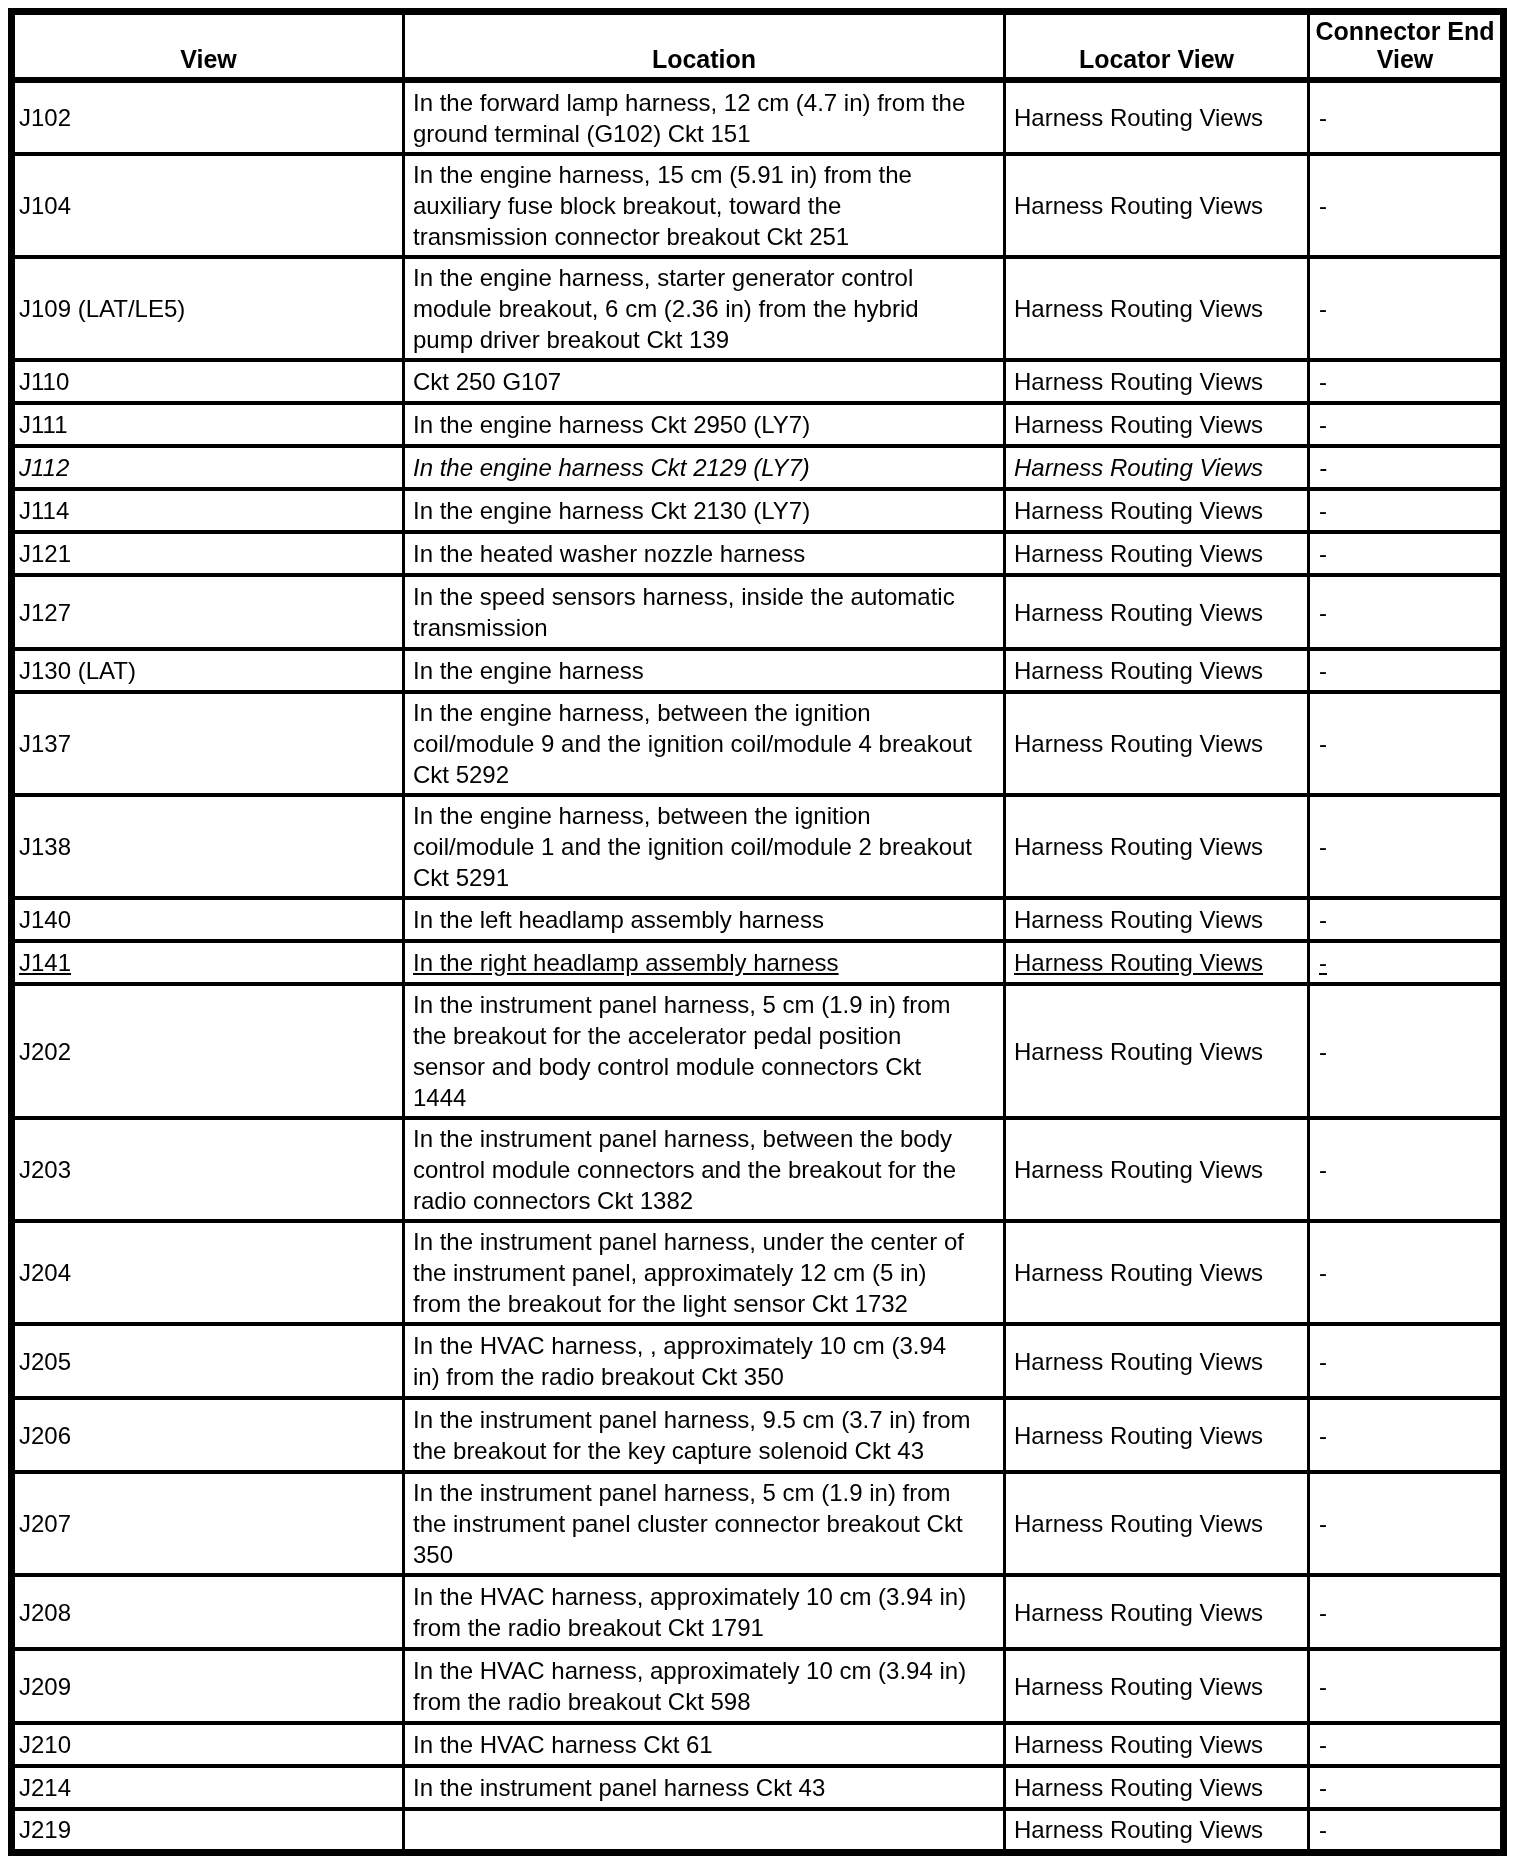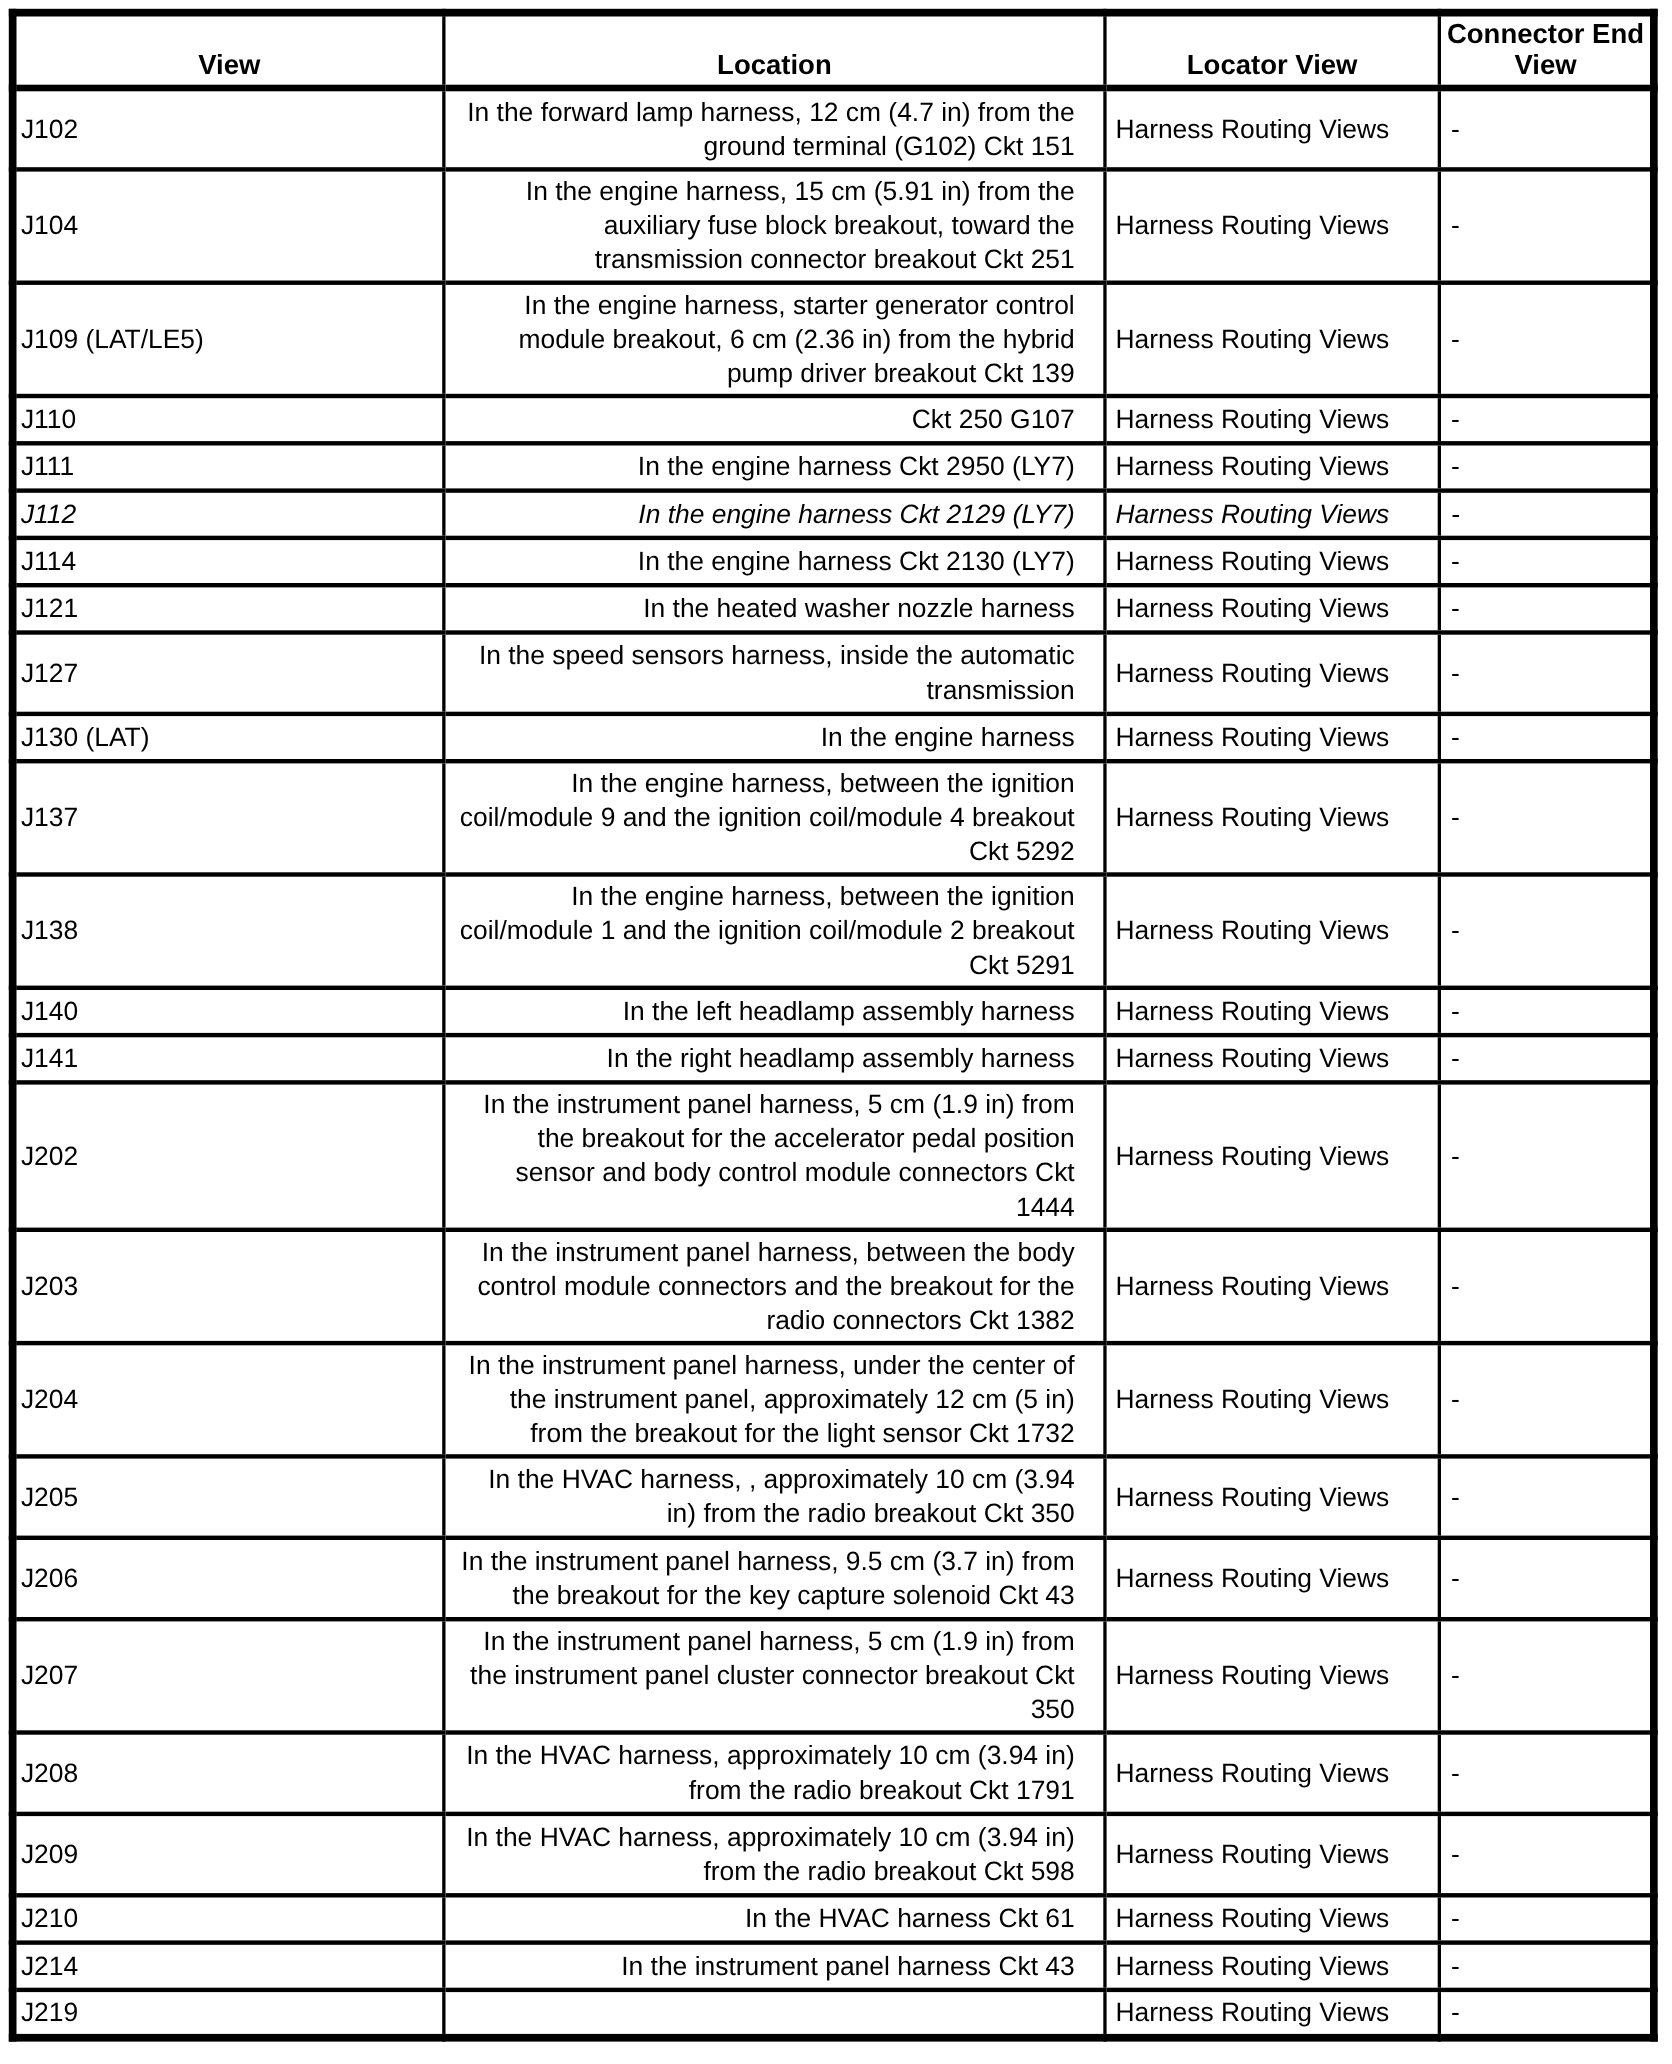--- a/index.html
+++ b/index.html
@@ -46,21 +46,21 @@
   }
   tbody td {
     font-size: 24px;
     line-height: 31px;
     vertical-align: middle;
   }
   td.c-name {
     padding: 2px 4px;
   }
   td.c-loc {
-    text-align: right;
+    text-align: left;
     padding: 3px 26px 3px 8px;
   }
   td.c-locator {
     text-align: left;
     padding: 2px 4px 2px 8px;
   }
   td.c-conn {
     text-align: left;
     padding: 2px 4px 2px 9px;
   }
@@ -155,21 +155,21 @@
         <td class="c-loc">In the engine harness, between the ignition coil/module 1 and the ignition coil/module 2 breakout Ckt 5291</td>
         <td class="c-locator">Harness Routing Views</td>
         <td class="c-conn">-</td>
       </tr>
       <tr style="height: 43px;">
         <td class="c-name">J140</td>
         <td class="c-loc">In the left headlamp assembly harness</td>
         <td class="c-locator">Harness Routing Views</td>
         <td class="c-conn">-</td>
       </tr>
-      <tr style="height: 43px;">
+      <tr style="height: 43px; text-decoration: underline;">
         <td class="c-name">J141</td>
         <td class="c-loc">In the right headlamp assembly harness</td>
         <td class="c-locator">Harness Routing Views</td>
         <td class="c-conn">-</td>
       </tr>
       <tr style="height: 130px;">
         <td class="c-name">J202</td>
         <td class="c-loc">In the instrument panel harness, 5 cm (1.9 in) from the breakout for the accelerator pedal position sensor and body control module connectors Ckt 1444</td>
         <td class="c-locator">Harness Routing Views</td>
         <td class="c-conn">-</td>

